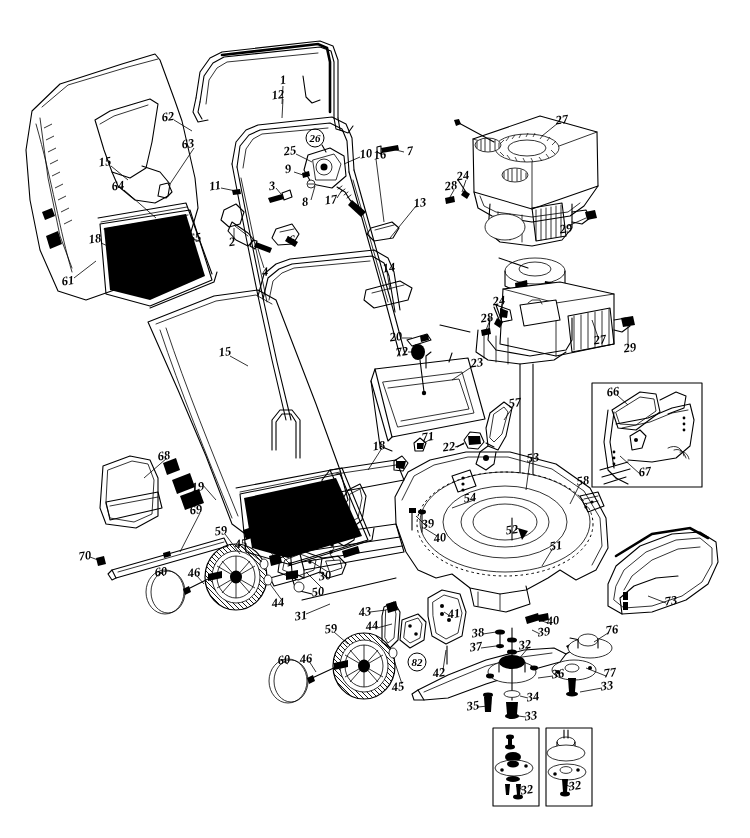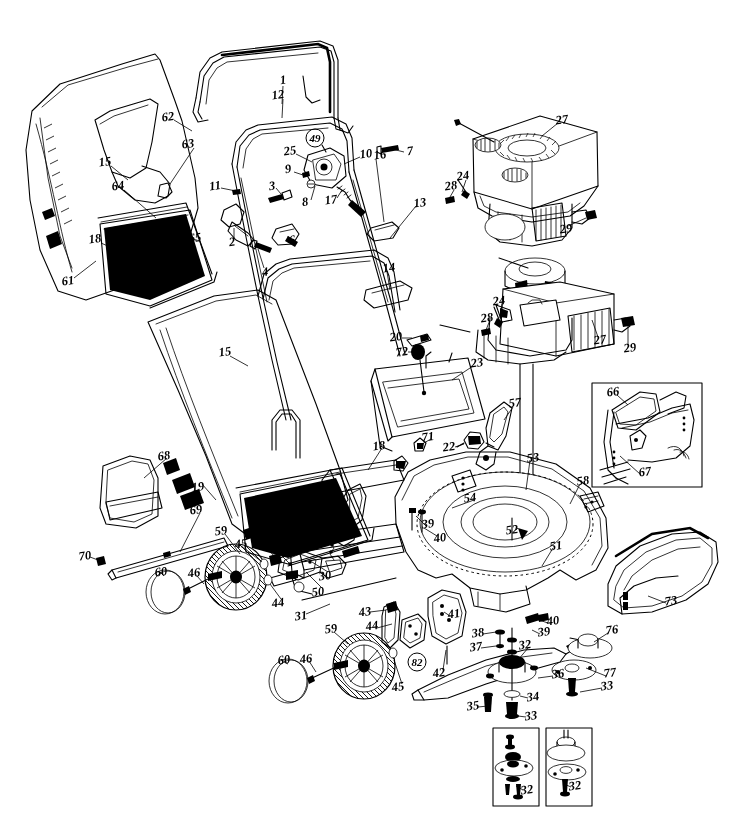--- a/index.html
+++ b/index.html
@@ -671,21 +671,21 @@
   </svg>
 
 
   <div id="labels">
       <div class="lbl" style="left: 283px; top: 80px;">1</div>
       <div class="lbl" style="left: 278px; top: 95px;">12</div>
       <div class="lbl" style="left: 168px; top: 117px;">62</div>
       <div class="lbl" style="left: 188px; top: 144px;">63</div>
       <div class="lbl" style="left: 105px; top: 162px;">15</div>
       <div class="lbl" style="left: 118px; top: 186px;">64</div>
-      <div class="lbl circ" style="left: 315px; top: 138px;">49</div>
+      <div class="lbl circ" style="left: 315px; top: 138px;">26</div>
       <div class="lbl" style="left: 290px; top: 151px;">25</div>
       <div class="lbl" style="left: 288px; top: 169px;">9</div>
       <div class="lbl" style="left: 366px; top: 154px;">10</div>
       <div class="lbl" style="left: 410px; top: 151px;">7</div>
       <div class="lbl" style="left: 380px; top: 155px;">16</div>
       <div class="lbl" style="left: 215px; top: 186px;">11</div>
       <div class="lbl" style="left: 272px; top: 186px;">3</div>
       <div class="lbl" style="left: 305px; top: 202px;">8</div>
       <div class="lbl" style="left: 331px; top: 200px;">17</div>
       <div class="lbl" style="left: 420px; top: 203px;">13</div>

